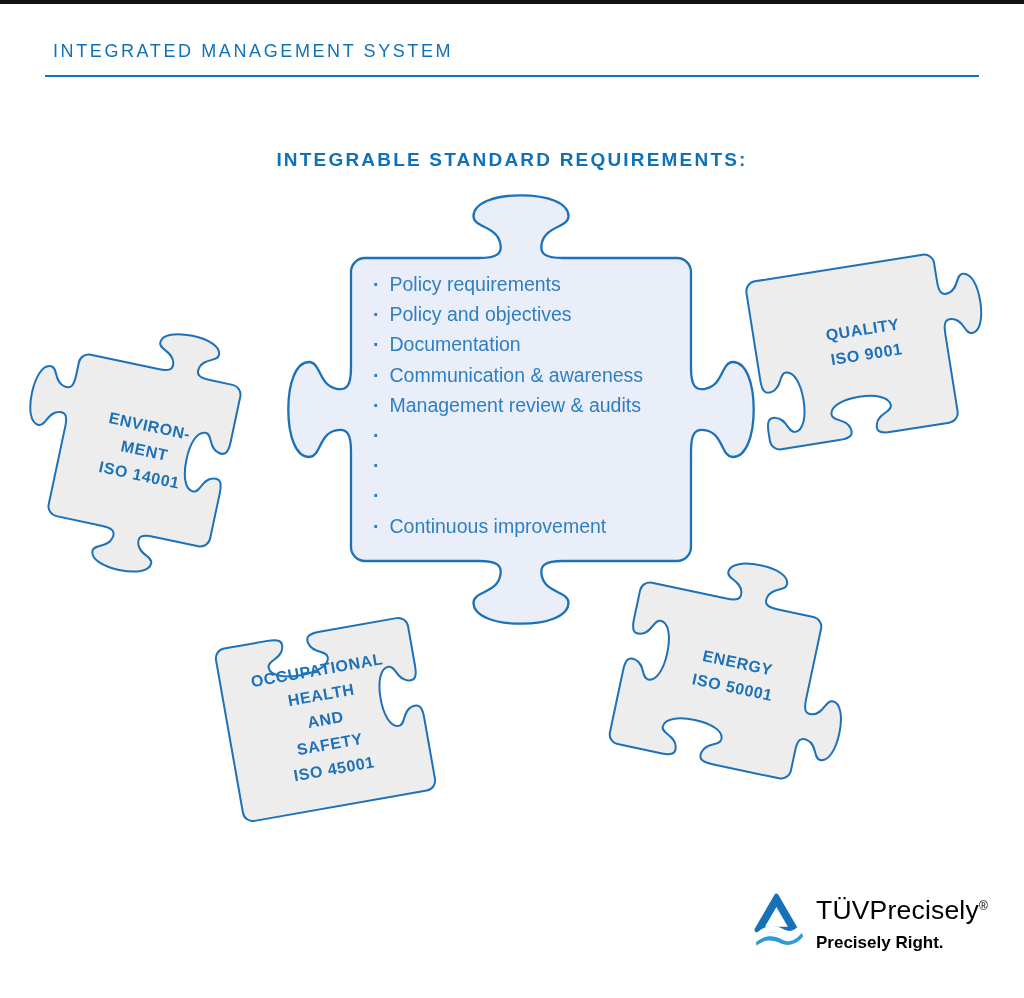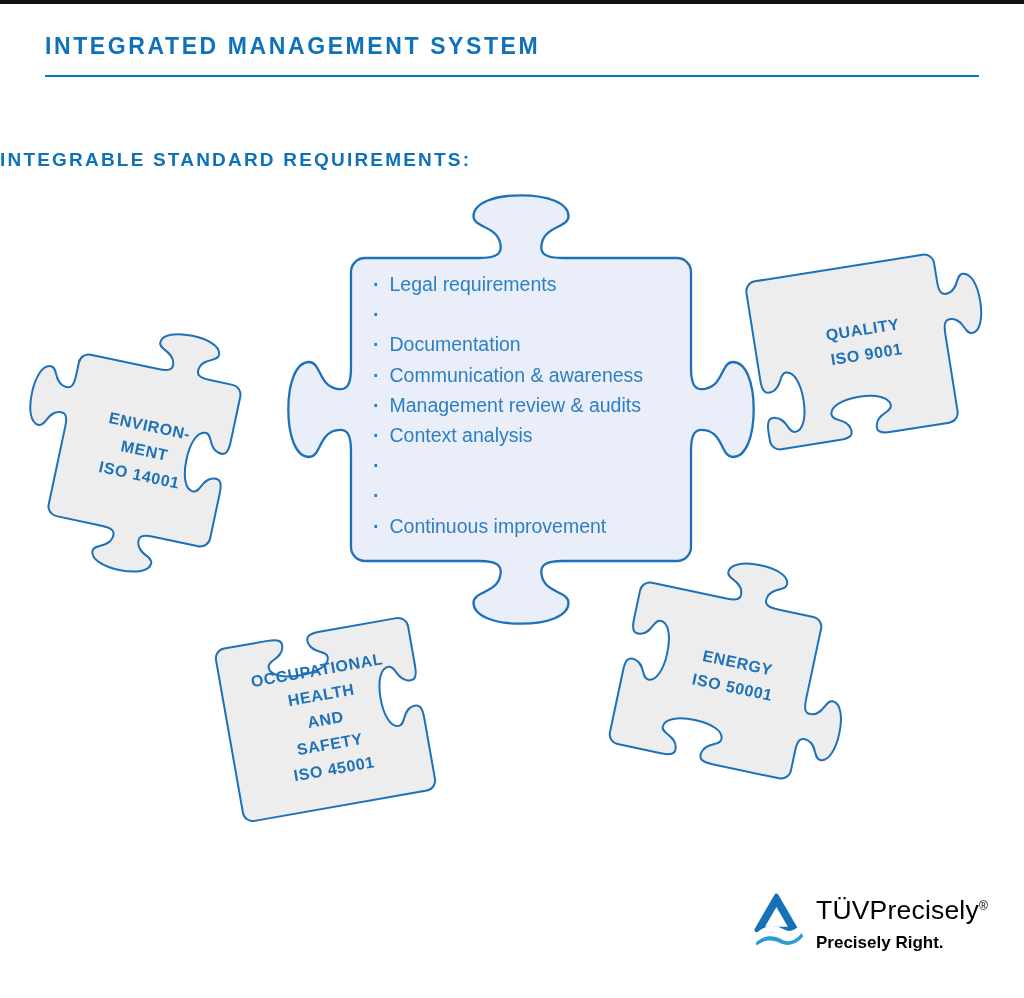--- a/index.html
+++ b/index.html
@@ -12,27 +12,27 @@
     --logo-light:#2f9bd6;
     --top-bar:#111111;
   }
   html,body{margin:0;padding:0}
   body{
     width:1024px;height:998px;position:relative;background:#ffffff;
     font-family:"Liberation Sans","DejaVu Sans",sans-serif;overflow:hidden;
   }
   .top-bar{position:absolute;left:0;top:0;width:1024px;height:4px;background:var(--top-bar)}
   .page-title{
-    position:absolute;left:45px;top:33px;margin:0;
-    font-size:23px;font-weight:bold;letter-spacing:2.6px;color:var(--accent);
+    position:absolute;left:45px;top:33px;margin:8px;
+    font-size:18px;font-weight:normal;letter-spacing:2.6px;color:var(--accent);
     white-space:nowrap;
   }
   .title-rule{position:absolute;left:45px;top:75px;width:934px;height:2px;background:var(--accent)}
   .section-subtitle{
-    position:absolute;left:0;top:149px;width:1024px;margin:0;
+    position:absolute;left:0;top:149px;width:1024px;margin:0;text-align:center;
     font-size:19px;font-weight:bold;letter-spacing:2.2px;color:var(--accent);
     white-space:nowrap;
   }
   .diagram{position:absolute;left:0;top:0;width:1024px;height:998px}
   .piece-wrap{position:absolute}
   .piece-wrap svg{position:absolute;left:0;top:0;overflow:visible;display:block}
   .piece-label{
     position:absolute;display:flex;flex-direction:column;align-items:center;justify-content:center;
     text-align:center;color:var(--border-blue);font-weight:bold;font-size:16px;
     letter-spacing:.6px;line-height:25px;white-space:nowrap;
@@ -61,40 +61,40 @@
 
 <div class="diagram">
 
   <div class="piece-wrap" id="pw-central" style="left: 266px; top: 173px; width: 510px; height: 473px; transform: rotate(0deg);">
     <svg viewBox="-85 -85 510 473" width="510" height="473">
         <path d="M 14 0 L 128.2 0.0 C 145.3 0.0, 151.9 -3.8, 149.1 -15.2 C 145.3 -32.3, 122.5 -30.4, 122.5 -41.8 C 122.5 -55.1, 143.4 -62.7, 170.0 -62.7 C 196.6 -62.7, 217.5 -55.1, 217.5 -41.8 C 217.5 -30.4, 194.7 -32.3, 190.9 -15.2 C 188.1 -3.8, 194.7 0.0, 211.8 0.0 L 326 0 A 14 14 0 0 1 340 14 L 340.0 109.7 C 340.0 126.8, 343.8 133.4, 355.2 130.6 C 372.3 126.8, 370.4 104.0, 381.8 104.0 C 395.1 104.0, 402.7 124.9, 402.7 151.5 C 402.7 178.1, 395.1 199.0, 381.8 199.0 C 370.4 199.0, 372.3 176.2, 355.2 172.4 C 343.8 169.6, 340.0 176.2, 340.0 193.3 L 340 289 A 14 14 0 0 1 326 303 L 211.8 303.0 C 194.7 303.0, 188.1 306.8, 190.9 318.2 C 194.7 335.3, 217.5 333.4, 217.5 344.8 C 217.5 358.1, 196.6 365.7, 170.0 365.7 C 143.4 365.7, 122.5 358.1, 122.5 344.8 C 122.5 333.4, 145.3 335.3, 149.1 318.2 C 151.9 306.8, 145.3 303.0, 128.2 303.0 L 14 303 A 14 14 0 0 1 0 289 L 0.0 193.3 C 0.0 176.2, -3.8 169.6, -15.2 172.4 C -32.3 176.2, -30.4 199.0, -41.8 199.0 C -55.1 199.0, -62.7 178.1, -62.7 151.5 C -62.7 124.9, -55.1 104.0, -41.8 104.0 C -30.4 104.0, -32.3 126.8, -15.2 130.6 C -3.8 133.4, 0.0 126.8, 0.0 109.7 L 0 14 A 14 14 0 0 1 14 0 Z" fill="#e9eef9" stroke="#1d71b8" stroke-width="2.3" stroke-linejoin="round"></path>
       </svg>
     <ul class="req-list">
         <li>
           <span class="bullet">·</span>
-          <span>Legal requirements</span>
+          <span>Policy requirements</span>
         </li>
         <li>
           <span class="bullet">·</span>
+          <span>Policy and objectives</span>
         </li>
         <li>
           <span class="bullet">·</span>
           <span>Documentation</span>
         </li>
         <li>
           <span class="bullet">·</span>
           <span>Communication &amp; awareness</span>
         </li>
         <li>
           <span class="bullet">·</span>
           <span>Management review &amp; audits</span>
         </li>
         <li>
           <span class="bullet">·</span>
-          <span>Context analysis</span>
         </li>
         <li>
           <span class="bullet">·</span>
         </li>
         <li>
           <span class="bullet">·</span>
         </li>
         <li>
           <span class="bullet">·</span>
           <span>Continuous improvement</span>

